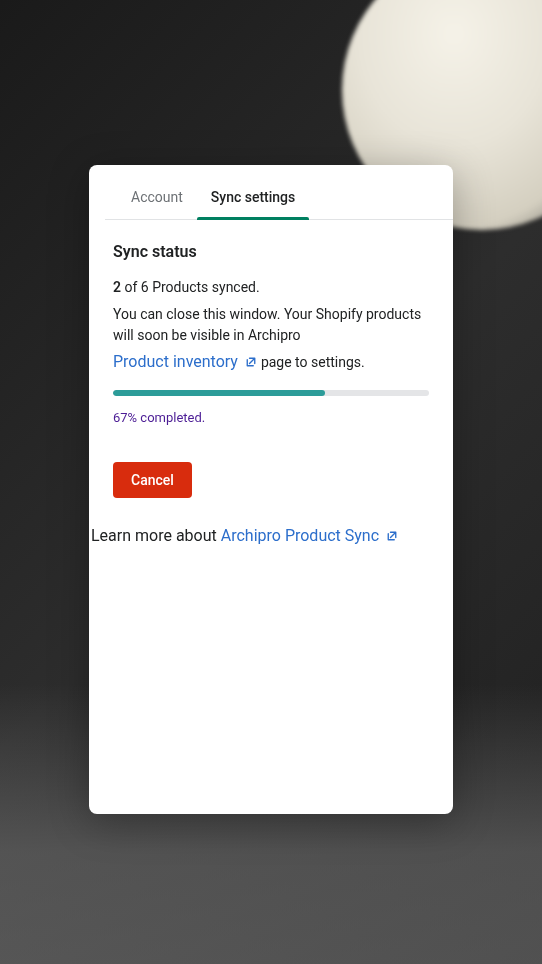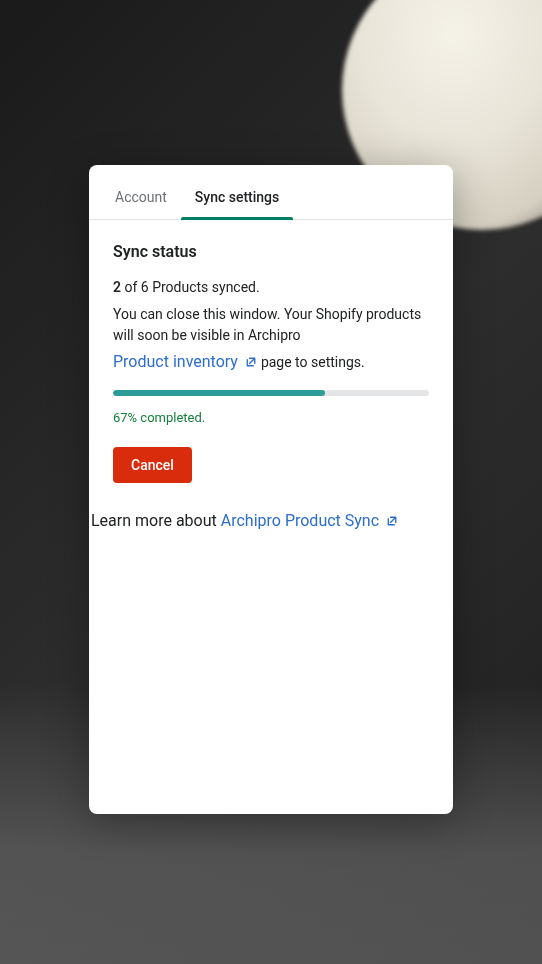--- a/index.html
+++ b/index.html
@@ -49,20 +49,21 @@
       background: #ffffff;
       border-radius: 8px;
       box-shadow: 0 8px 40px rgba(0,0,0,0.3);
       overflow: hidden;
     }
     .tabs {
       display: flex;
       border-bottom: 1px solid #e1e3e5;
       padding: 0 12px;
       padding-top: 12px;
+      margin-left: 16px;
     }
     .tab {
       padding: 12px 14px 14px 14px;
       font-size: 14px;
       color: #6d7175;
       cursor: pointer;
       position: relative;
       background: transparent;
       border: none;
       font-family: inherit;
@@ -122,25 +123,25 @@
       overflow: hidden;
       margin-top: 18px;
     }
     .progress-fill {
       height: 100%;
       background: #2c9c99;
       border-radius: 6px;
     }
     .progress-label {
       font-size: 13px;
-      color: #15803d;
+      color: #4c1d95;
       margin-top: 14px;
     }
     .cancel-btn {
-      margin-top: 22px;
+      margin-top: 37px;
       background: #d82c0d;
       color: #ffffff;
       border: none;
       padding: 10px 18px;
       font-size: 14px;
       font-weight: 500;
       border-radius: 4px;
       cursor: pointer;
       font-family: inherit;
     }

